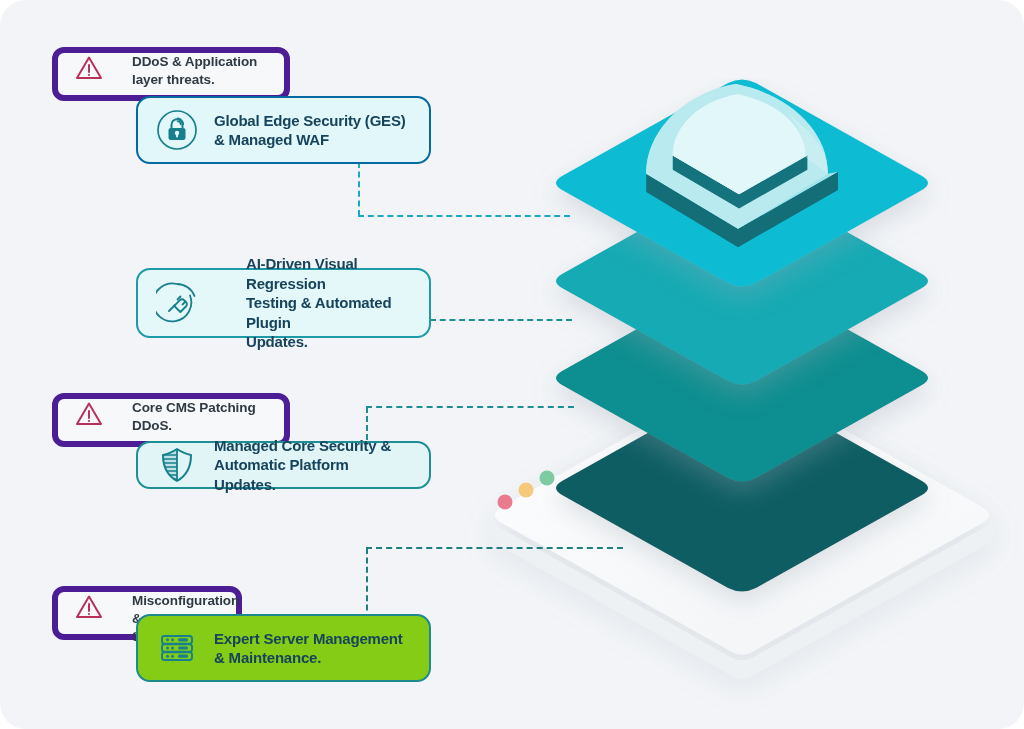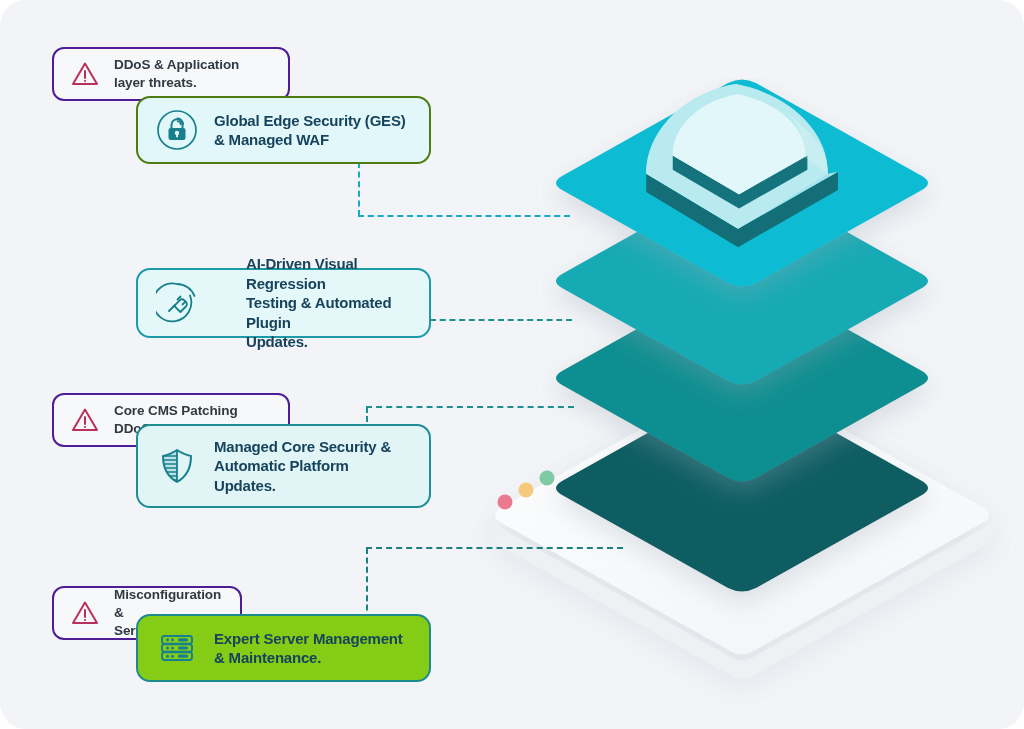--- a/index.html
+++ b/index.html
@@ -47,43 +47,42 @@
     width: 0;
   }
   .conn-h.dark, .conn-v.dark { border-color: #1d8f92; }
   .conn-h.darker, .conn-v.darker { border-color: #1d7f80; }
 
   
   .threat-card {
     position: absolute;
     box-sizing: border-box;
     background: #f7f8fa;
-    border: 2px solid #4c1d95;
+    border: 6px solid #4c1d95;
     border-radius: 12px;
     display: flex;
-    align-items: center;
-    gap: 14px;
+    gap: 28px;
     padding: 0 16px;
   }
   .threat-text {
     color: #2f3a43;
     font-size: 13.5px;
     font-weight: 700;
     line-height: 1.32;
     white-space: pre-line;
     letter-spacing: -0.1px;
   }
   .warn-ico { flex: 0 0 auto; width: 30px; height: 30px; }
 
   
   .sol-card {
     position: absolute;
     box-sizing: border-box;
     background: #e2f7fa;
-    border: 2px solid #4d7c0f;
+    border: 2px solid #0369a1;
     border-radius: 14px;
     display: flex;
     align-items: center;
     gap: 16px;
     padding: 0 18px;
   }
   .sol-card.t2 { background: #e4f7f9; border-color: #1c9aa8; gap: 48px; }
   .sol-card.t3 { background: #e1f5f7; border-color: #1c8e94; }
   .sol-card.t4 { background: #84cc16; border-color: #1d8a8e; }
   .sol-text {
@@ -231,21 +230,21 @@
         <path d="M18.2 23.8 l5.5 -5.5 a3.2 3.2 0 0 1 4.6 0 l1.6 1.6 a3.2 3.2 0 0 1 0 4.6 l-5.5 5.5 Z" fill="none" stroke="#17808c" stroke-width="1.9" stroke-linejoin="round"></path>
         <path d="M24.5 14.5 l-3 3" stroke="#17808c" stroke-width="1.8" stroke-linecap="round"></path>
         <path d="M29.5 19.5 l-3 3" stroke="#17808c" stroke-width="1.8" stroke-linecap="round"></path>
       </svg>
     </span>
     <span class="sol-text">AI-Driven Visual Regression
 Testing &amp; Automated Plugin
 Updates.</span>
   </div>
 
-  <div class="sol-card t3" style="left:136px; top:424px; width:295px; height:84px;">
+  <div class="sol-card t3" style="left:136px; top:441px; width:295px; height:48px;">
     <span class="sol-ico">
       <svg viewBox="0 0 42 42" width="42" height="42">
         <defs>
           <clipPath id="shieldClip">
             <path d="M21 5 C27 9 32 10.5 35 11 C35 24 30 32 21 37 C12 32 7 24 7 11 C10 10.5 15 9 21 5 Z"></path>
           </clipPath>
         </defs>
         <g clip-path="url(#shieldClip)">
           <rect x="7" y="5" width="14" height="34" fill="#1a8a95" opacity="0.18"></rect>
           <g stroke="#17808c" stroke-width="1.5">

